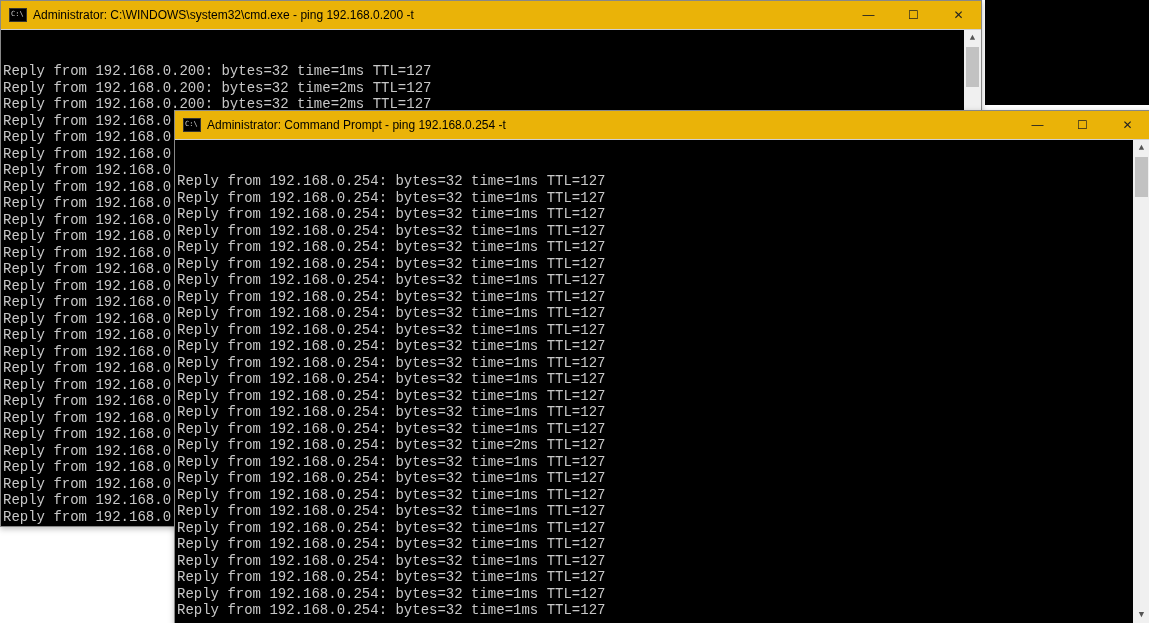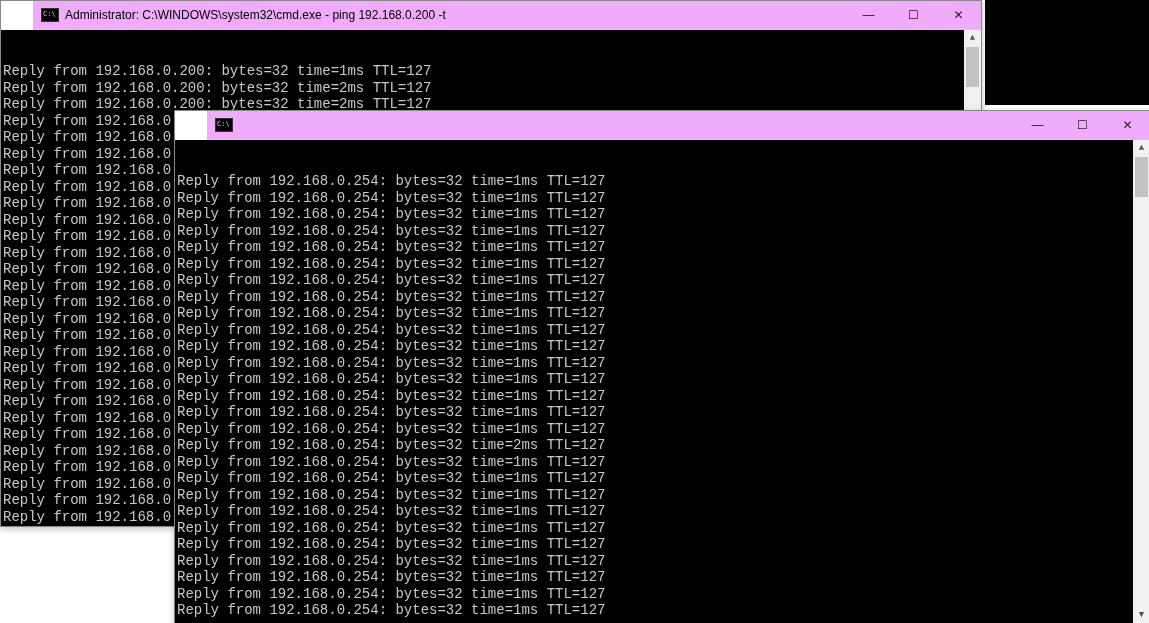--- a/index.html
+++ b/index.html
@@ -1,21 +1,21 @@
 <!DOCTYPE html>
 <html><head>
 <meta charset="utf-8">
 <style>
   html,body{margin:0;padding:0;width:1149px;height:623px;background:#fff;font-family:"Segoe UI",Tahoma,sans-serif;overflow:hidden;}
   .desktop{position:relative;width:1149px;height:623px;background:#fff;}
   .blackpanel{position:absolute;top:0;right:0;width:164px;height:105px;background:#000;}
   .win{position:absolute;background:#fff;border:1px solid #888;display:flex;flex-direction:column;box-shadow:0 2px 6px rgba(0,0,0,0.25);}
   .win.back{left:0;top:0;width:980px;height:525px;z-index:1;}
   .win.front{left:174px;top:110px;width:975px;height:513px;z-index:2;}
-  .titlebar{height:28px;flex:0 0 28px;background:#f0abfc;display:flex;align-items:center;border-bottom:1px solid #d0d0d0;margin-left:32px;}
+  .titlebar{height:28px;flex:0 0 28px;background:#eab308;display:flex;align-items:center;border-bottom:1px solid #d0d0d0;}
   .ticon{width:16px;height:12px;margin:0 6px 0 8px;border:1px solid #333;background:#000;position:relative;}
   .ticon::before{content:"C:\\";position:absolute;left:1px;top:-1px;font-size:7px;color:#ccc;font-family:Consolas,monospace;line-height:12px;}
   .ttext{font-size:12px;color:#000;white-space:nowrap;overflow:hidden;}
   .tbtns{margin-left:auto;display:flex;height:100%;}
   .tbtn{width:45px;display:flex;align-items:center;justify-content:center;font-size:12px;color:#222;font-family:"Segoe UI Symbol",sans-serif;}
   .console{flex:1;background:#000;color:#c8c8c8;font-family:Consolas,"Courier New",monospace;font-size:14px;line-height:16.5px;white-space:pre;overflow:hidden;position:relative;padding:0 0 0 2px;}
   .scrollbar{position:absolute;top:0;right:0;width:17px;height:100%;background:#f0f0f0;}
   .scrollbar .arrow{width:17px;height:17px;display:flex;align-items:center;justify-content:center;font-size:9px;color:#555;position:absolute;background:#f0f0f0;}
   .scrollbar .arrow.up{top:0;}
   .scrollbar .arrow.down{bottom:0;}
@@ -42,20 +42,21 @@
         <div class="arrow up">▲</div>
         <div class="thumb" id="thumb-back" style="top: 17px; height: 40px;"></div>
         <div class="arrow down">▼</div>
       </div>
     </div>
   </div>
 
   <div class="win front">
     <div class="titlebar">
       <div class="ticon"></div>
+      <div class="ttext">Administrator: Command Prompt - ping  192.168.0.254 -t</div>
       <div class="tbtns">
         <div class="tbtn">—</div>
         <div class="tbtn">☐</div>
         <div class="tbtn close">✕</div>
       </div>
     </div>
     <div class="console" id="cons-front">
       <div>Reply from 192.168.0.254: bytes=32 time=1ms TTL=127</div><div>Reply from 192.168.0.254: bytes=32 time=1ms TTL=127</div><div>Reply from 192.168.0.254: bytes=32 time=1ms TTL=127</div><div>Reply from 192.168.0.254: bytes=32 time=1ms TTL=127</div><div>Reply from 192.168.0.254: bytes=32 time=1ms TTL=127</div><div>Reply from 192.168.0.254: bytes=32 time=1ms TTL=127</div><div>Reply from 192.168.0.254: bytes=32 time=1ms TTL=127</div><div>Reply from 192.168.0.254: bytes=32 time=1ms TTL=127</div><div>Reply from 192.168.0.254: bytes=32 time=1ms TTL=127</div><div>Reply from 192.168.0.254: bytes=32 time=1ms TTL=127</div><div>Reply from 192.168.0.254: bytes=32 time=1ms TTL=127</div><div>Reply from 192.168.0.254: bytes=32 time=1ms TTL=127</div><div>Reply from 192.168.0.254: bytes=32 time=1ms TTL=127</div><div>Reply from 192.168.0.254: bytes=32 time=1ms TTL=127</div><div>Reply from 192.168.0.254: bytes=32 time=1ms TTL=127</div><div>Reply from 192.168.0.254: bytes=32 time=1ms TTL=127</div><div>Reply from 192.168.0.254: bytes=32 time=2ms TTL=127</div><div>Reply from 192.168.0.254: bytes=32 time=1ms TTL=127</div><div>Reply from 192.168.0.254: bytes=32 time=1ms TTL=127</div><div>Reply from 192.168.0.254: bytes=32 time=1ms TTL=127</div><div>Reply from 192.168.0.254: bytes=32 time=1ms TTL=127</div><div>Reply from 192.168.0.254: bytes=32 time=1ms TTL=127</div><div>Reply from 192.168.0.254: bytes=32 time=1ms TTL=127</div><div>Reply from 192.168.0.254: bytes=32 time=1ms TTL=127</div><div>Reply from 192.168.0.254: bytes=32 time=1ms TTL=127</div><div>Reply from 192.168.0.254: bytes=32 time=1ms TTL=127</div><div>Reply from 192.168.0.254: bytes=32 time=1ms TTL=127</div><div class="scrollbar">
         <div class="arrow up">▲</div>
         <div class="thumb" id="thumb-front" style="top: 17px; height: 40px;"></div>

